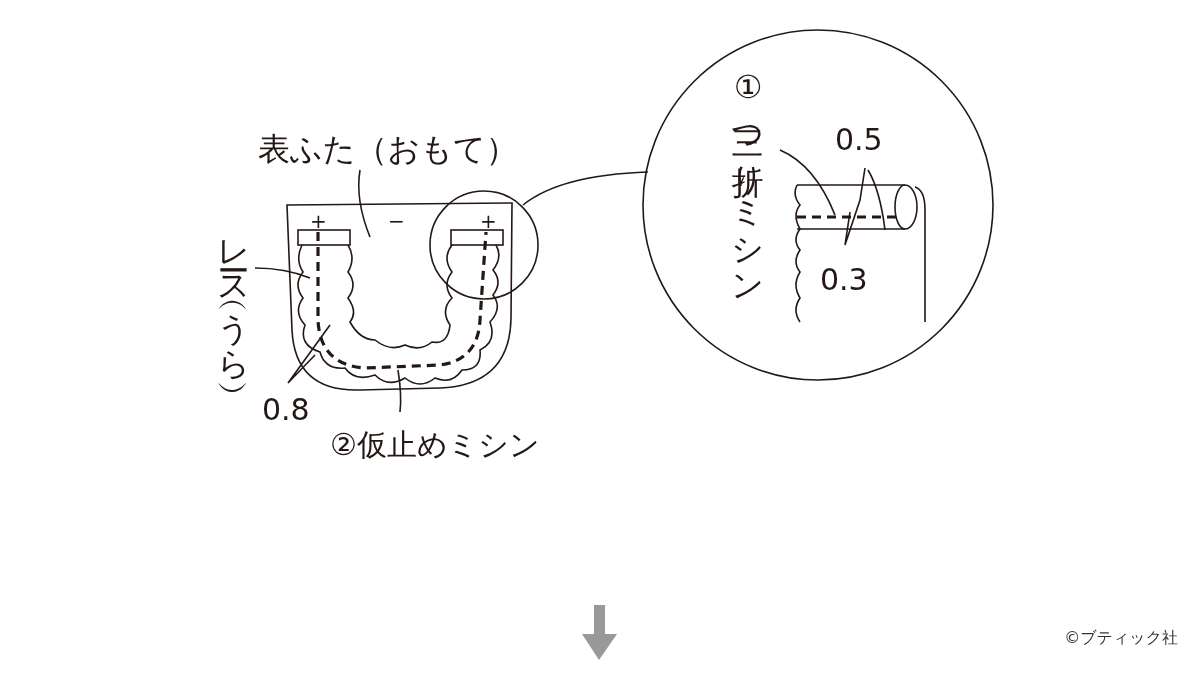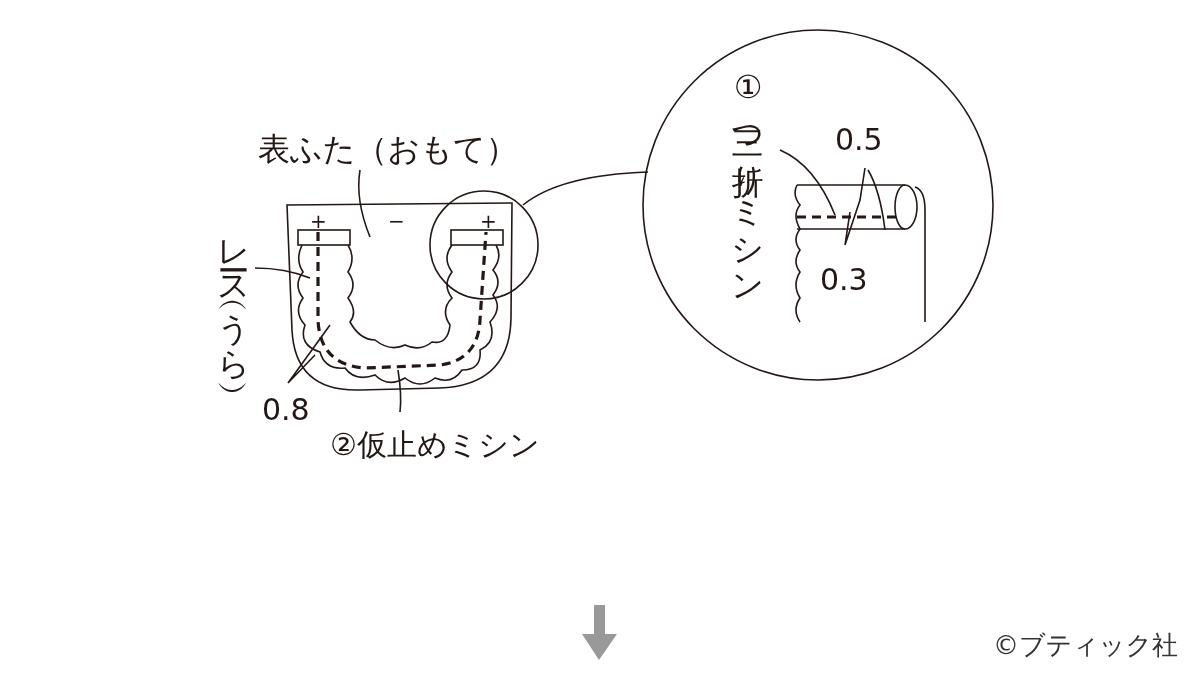--- a/index.html
+++ b/index.html
@@ -2,21 +2,21 @@
 <html><head>
 <meta charset="utf-8">
 <style>
   html, body { margin:0; padding:0; background:#ffffff; }
   body { width:1200px; height:675px; position:relative; overflow:hidden;
          font-family:"DejaVu Sans", sans-serif; color:#231815; }
   svg { position:absolute; left:0; top:0; }
   .lbl { font-family:"DejaVu Sans", sans-serif; fill:#231815; }
   .vert { writing-mode: vertical-rl; position:absolute; font-family:"DejaVu Sans", sans-serif;
           color:#231815; line-height:1; }
-  .copyright { position:absolute; right:22px; top:628px; font-size:26px; color:#333; font-family:"DejaVu Sans", sans-serif;text-align:center; }
+  .copyright { position:absolute; right:22px; top:628px; font-size:16px; color:#333; font-family:"DejaVu Sans", sans-serif;text-align:center; }
 </style>
 </head>
 <body>
 
 <svg width="1200" height="675" viewBox="0 0 1200 675">
   <g fill="none" stroke="#231815" stroke-width="1.6">
 
     <path d="M287,205 L512,203 L511,318 Q510,385 440,388 L360,390 Q295,392 292,330 Z"></path>
 
     <circle cx="484" cy="245" r="54"></circle>

